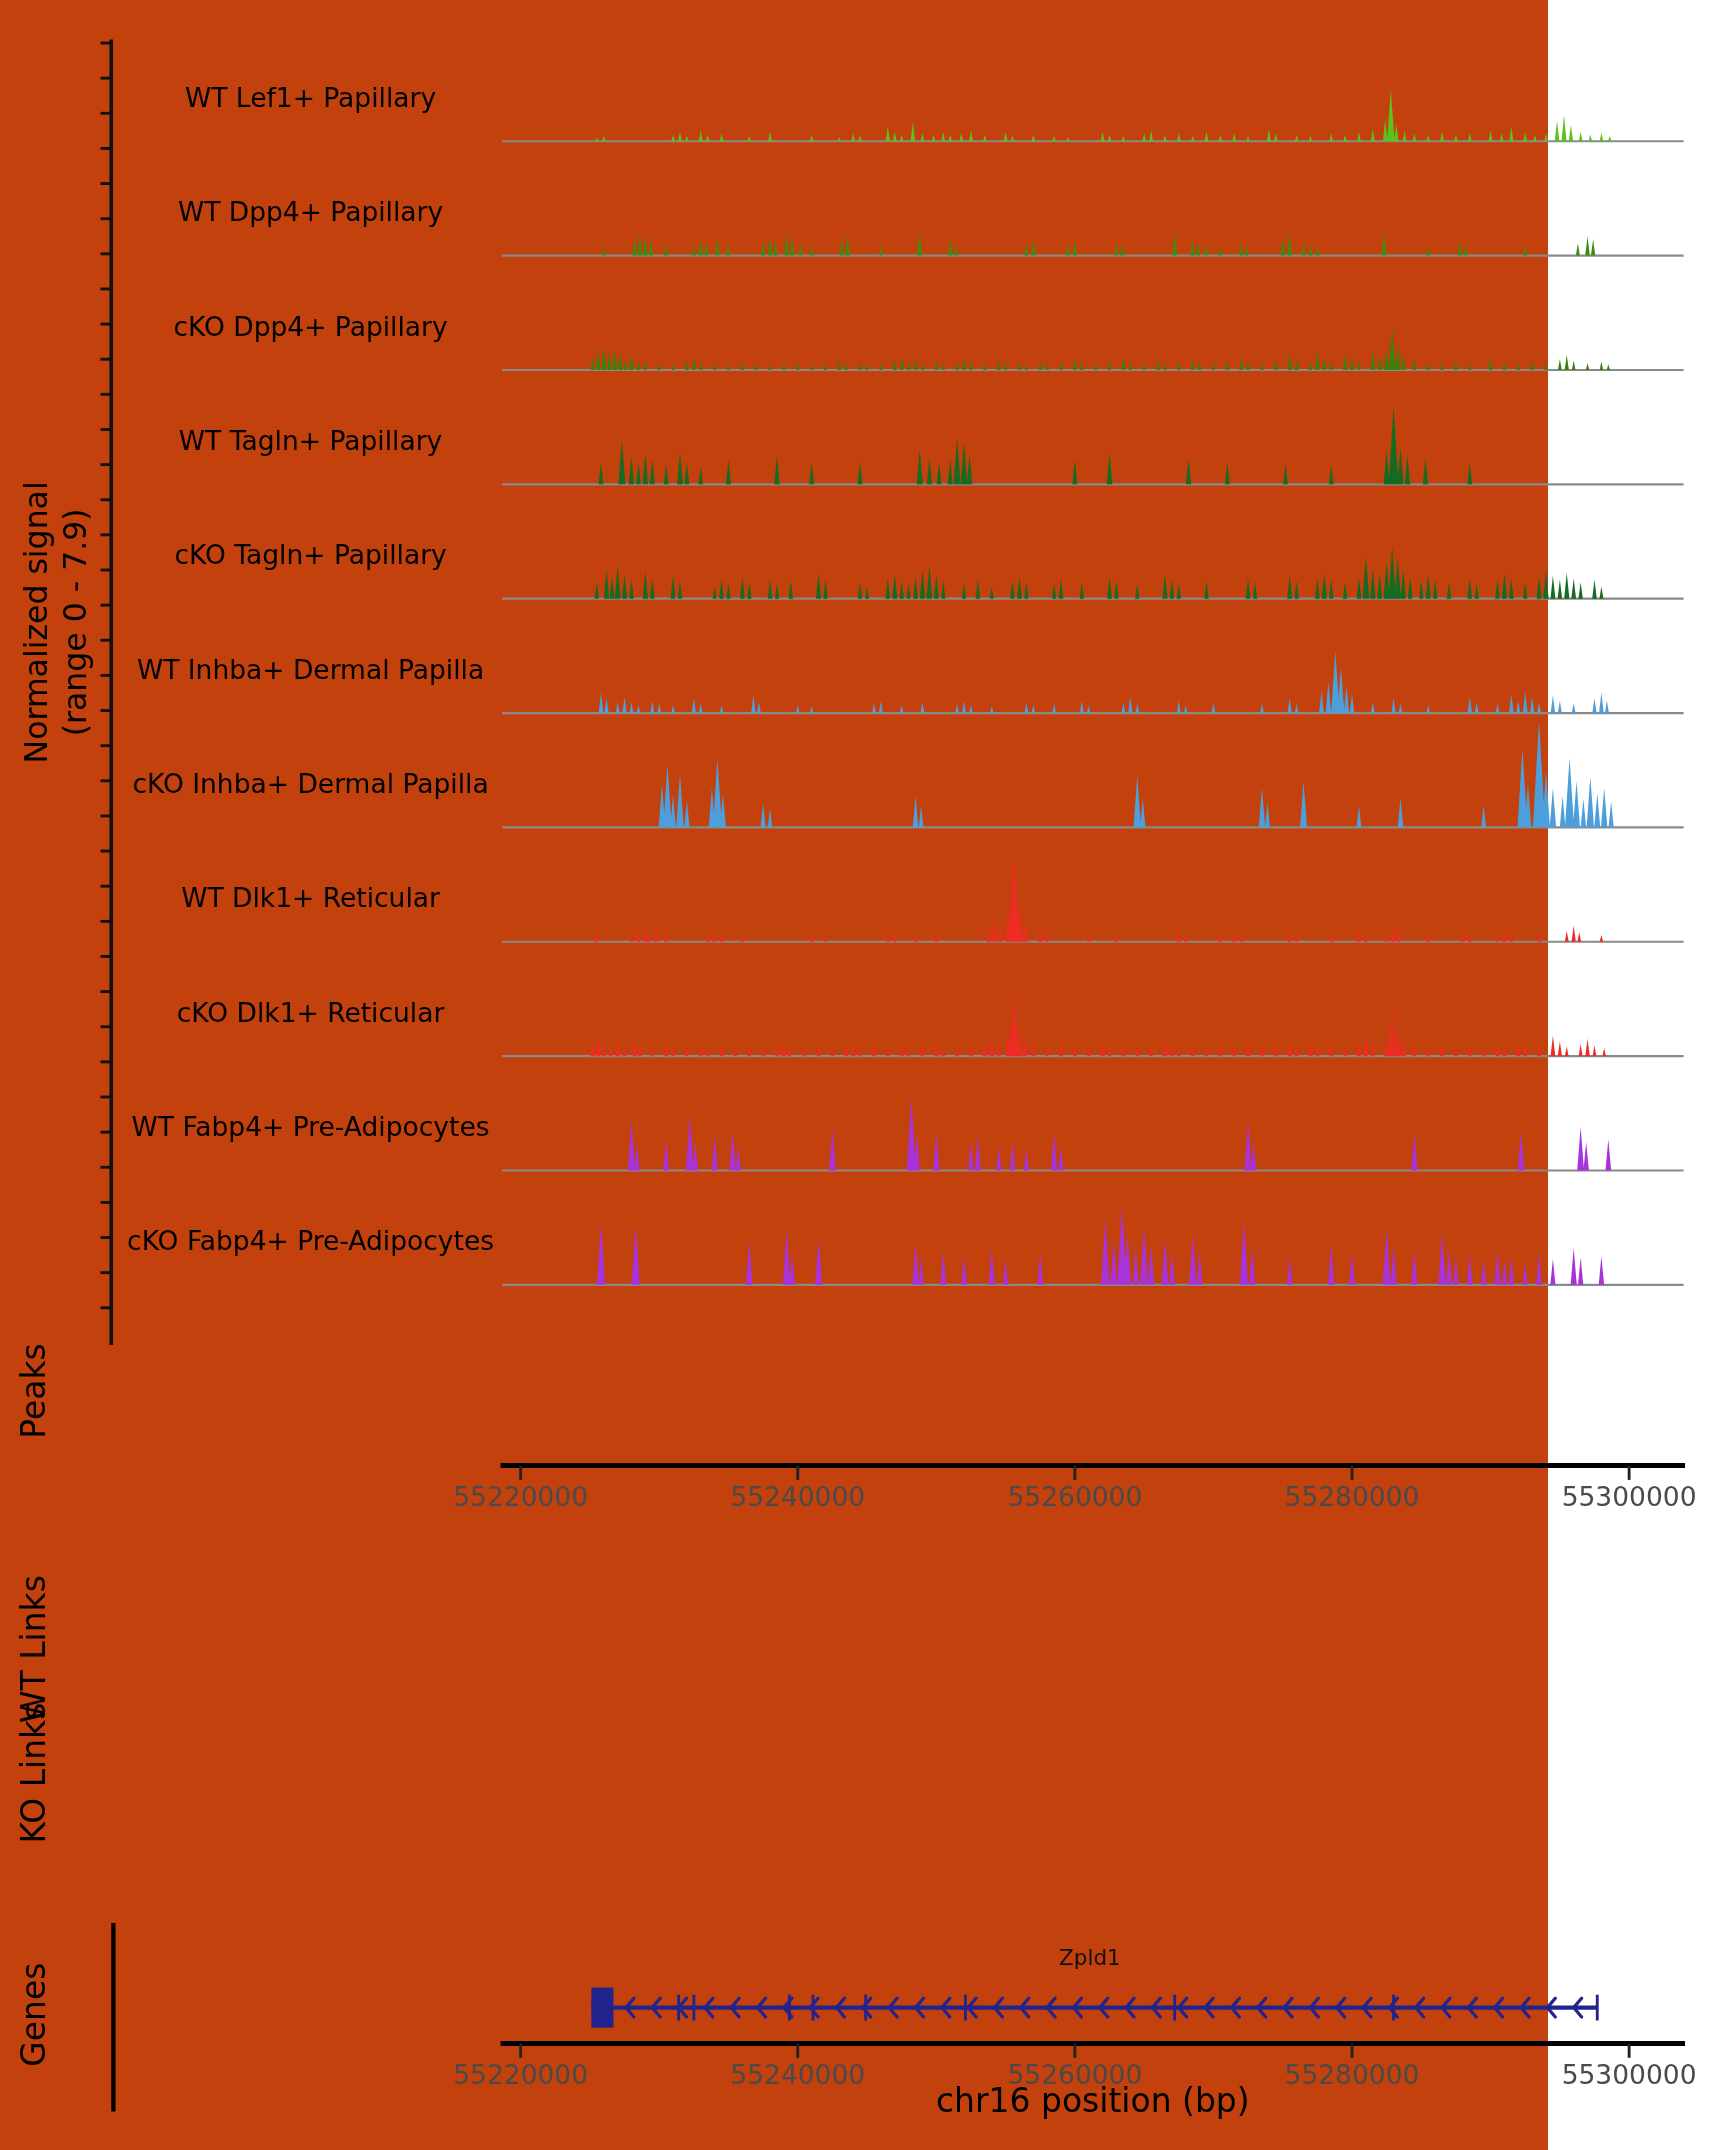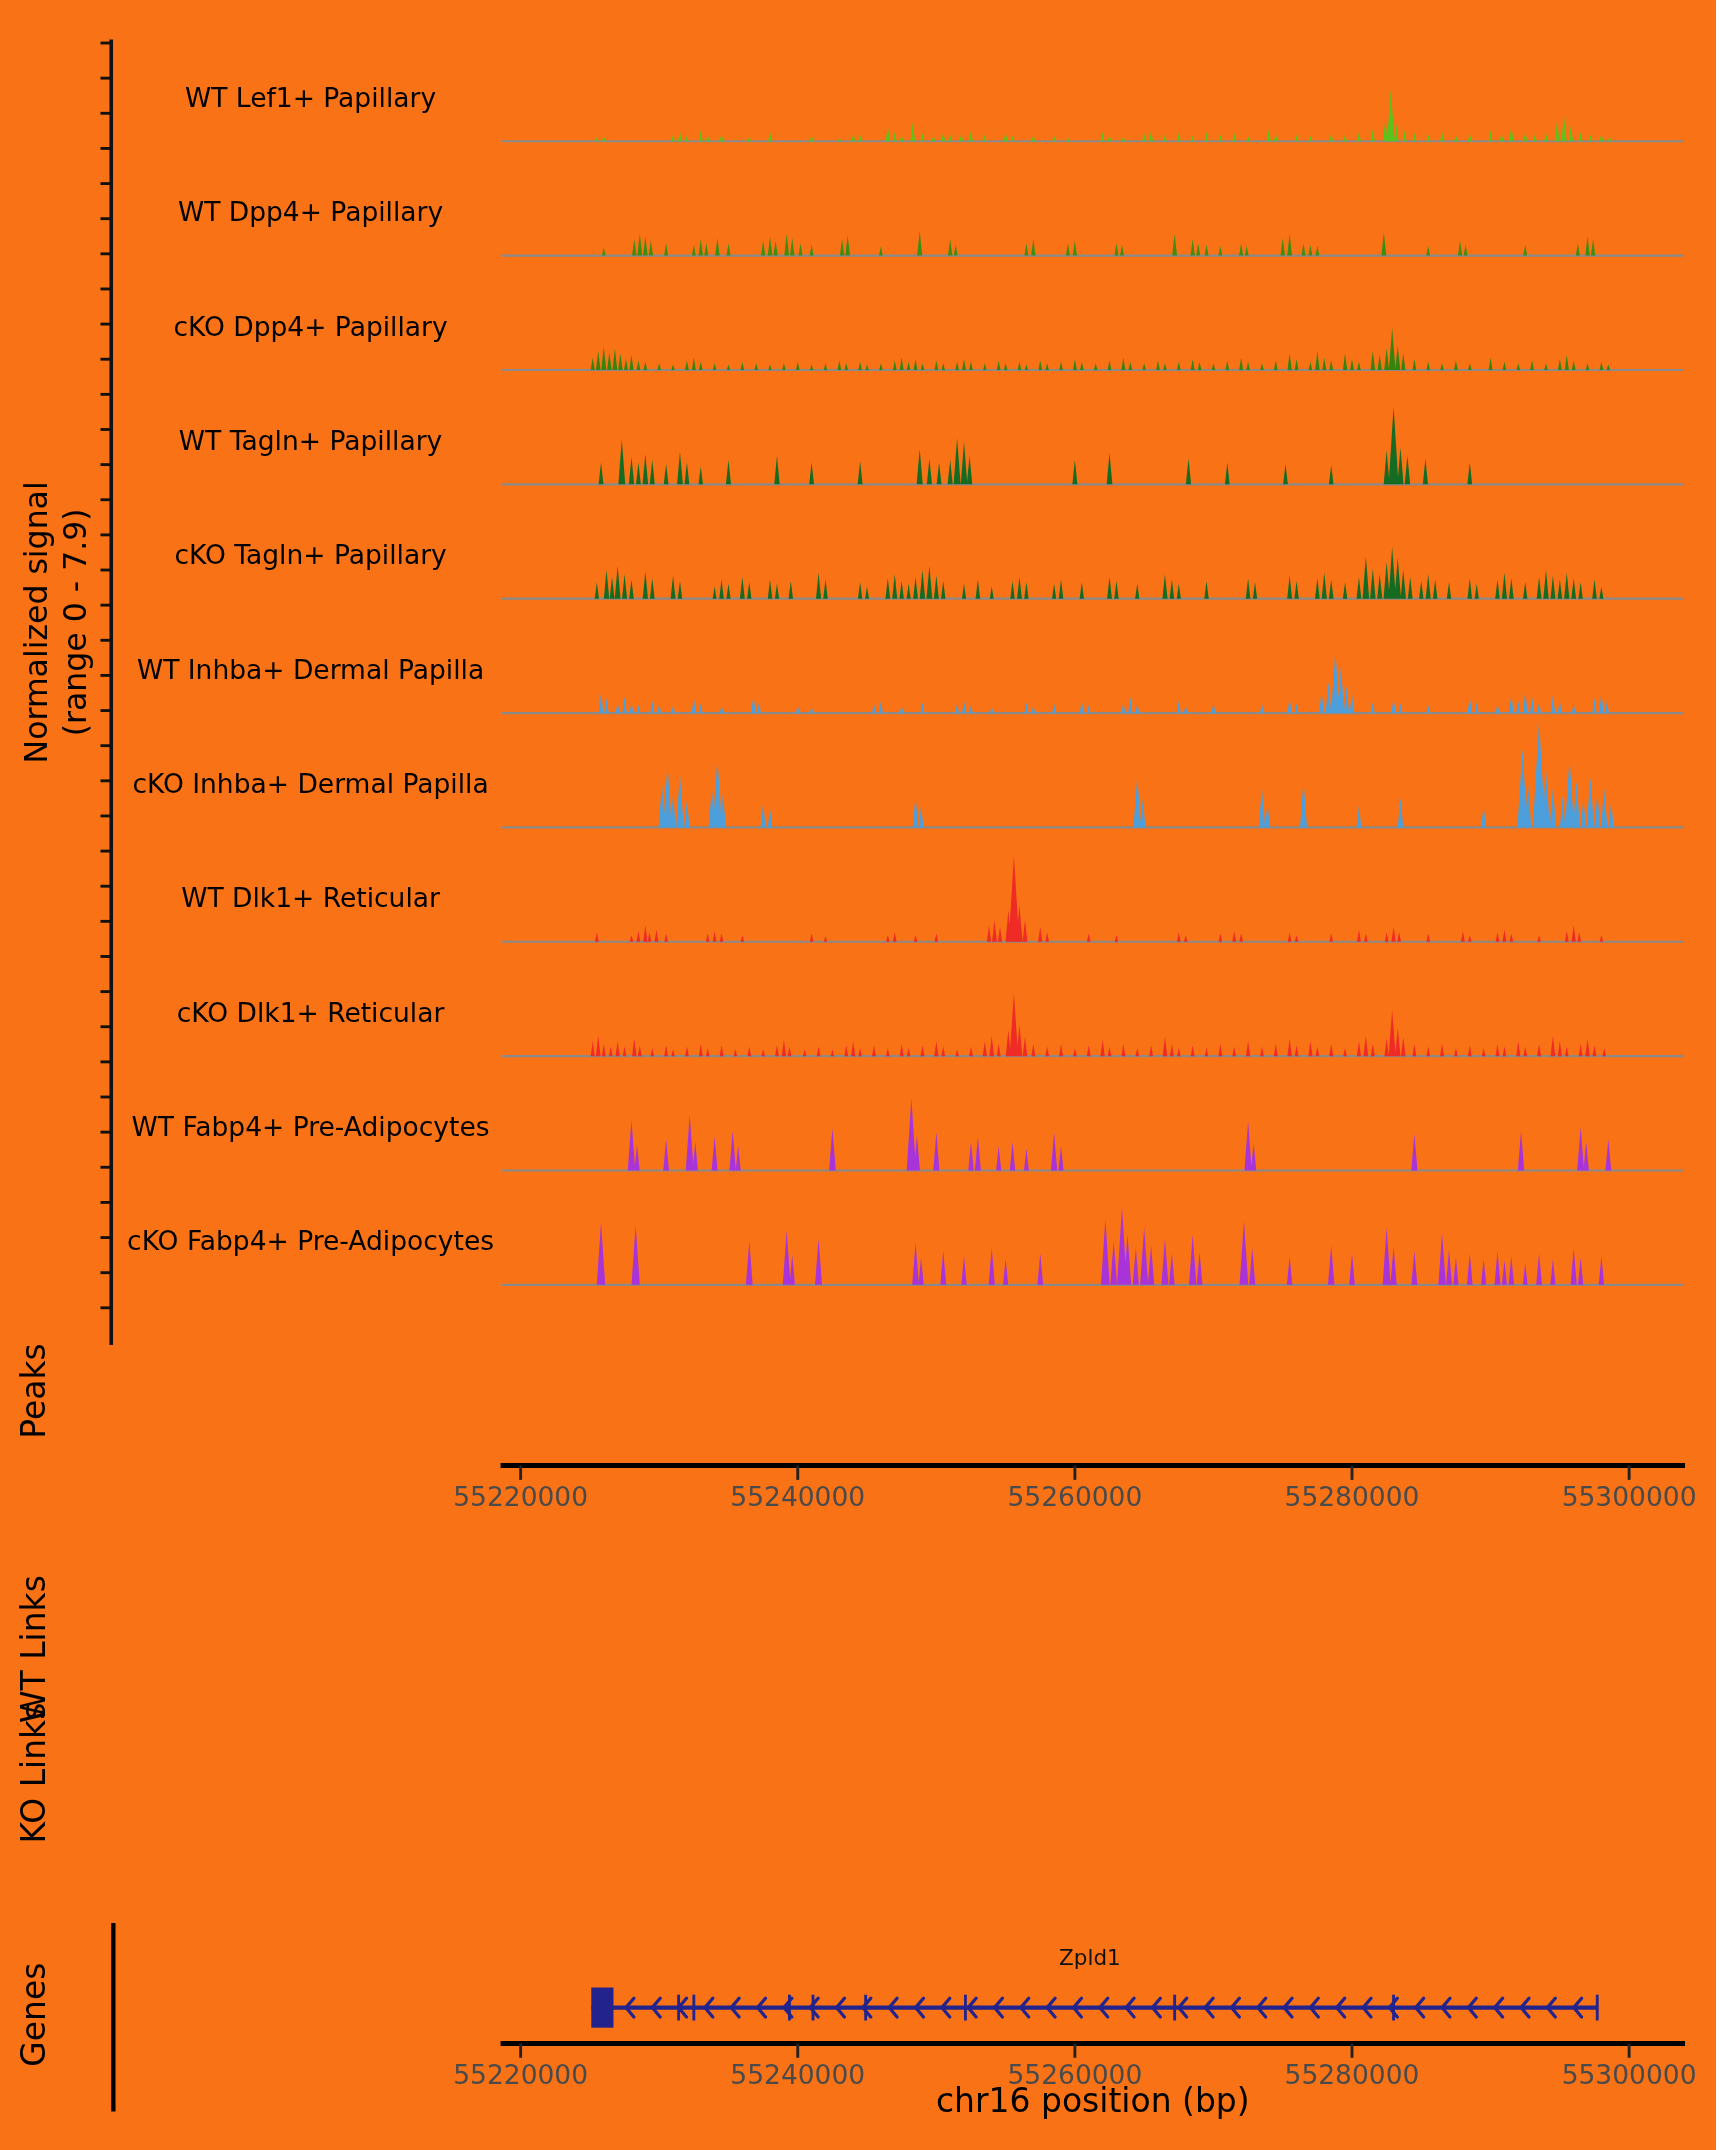--- a/index.html
+++ b/index.html
@@ -1,16 +1,16 @@
 <!DOCTYPE html>
 <html style="font-size:11.5px"><head>
 <meta charset="utf-8">
 <style>
   html,body{margin:0;padding:0;background:#ffffff;}
-  .fig-wrap{width:1716px;height:2151px;background:#f97316;position:relative;font-family:"DejaVu Sans","Liberation Sans",sans-serif;}
+  .fig-wrap{width:1548px;height:2151px;background:#c2410c;position:relative;font-family:"DejaVu Sans","Liberation Sans",sans-serif;}
   svg{display:block;}
   text{font-family:"DejaVu Sans","Liberation Sans",sans-serif;}
   .track-label{font-size:37px;fill:#000000;}
   .tick-label{font-size:37px;fill:#4a4a4a;}
   .section-label{font-size:46px;fill:#000000;}
   .ylab{font-size:44px;fill:#000000;}
   .xtitle{font-size:46px;fill:#000000;}
   .gene-label{font-size:30px;fill:#111111;}
   .baseline{stroke:#8a8a8a;stroke-width:3;}
   .axis-line{stroke:#000000;stroke-width:7;}

